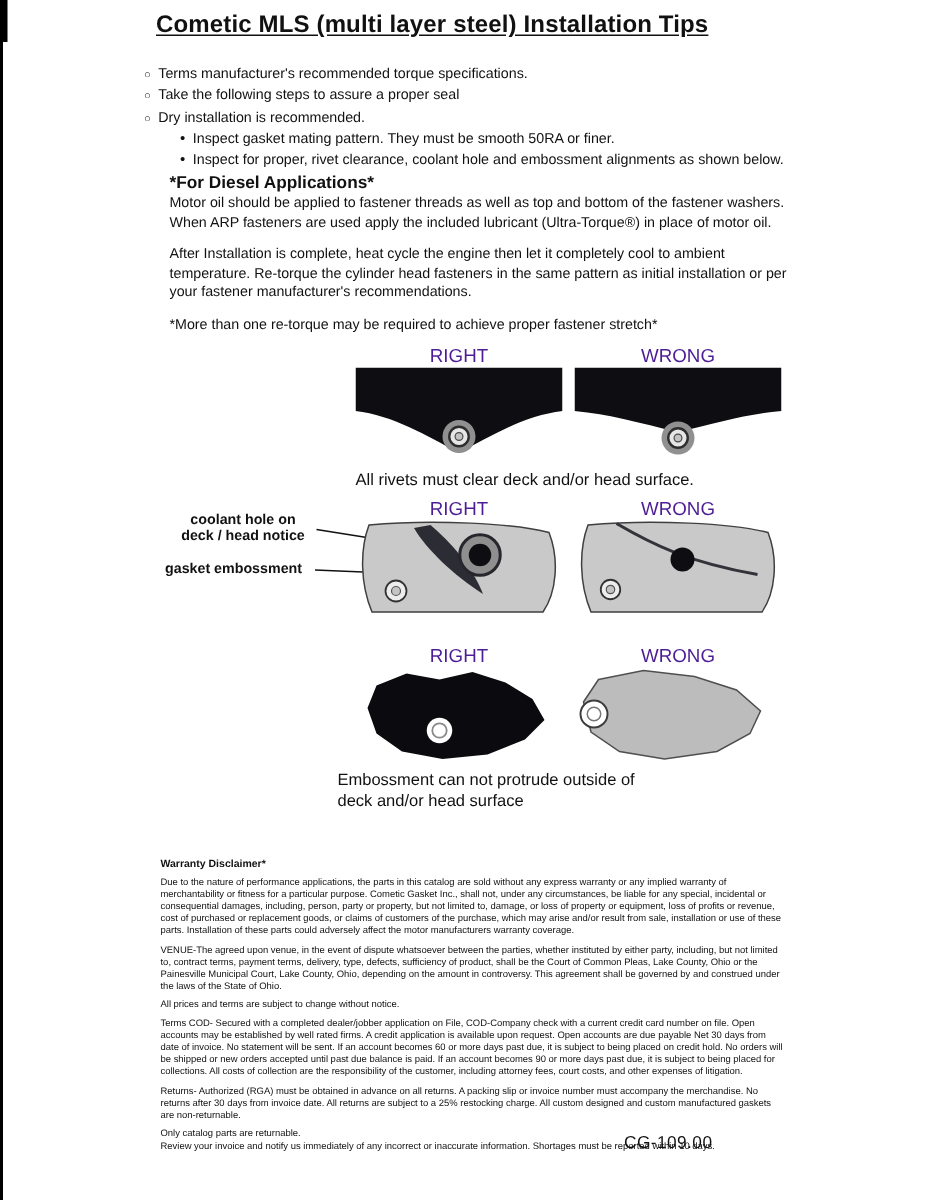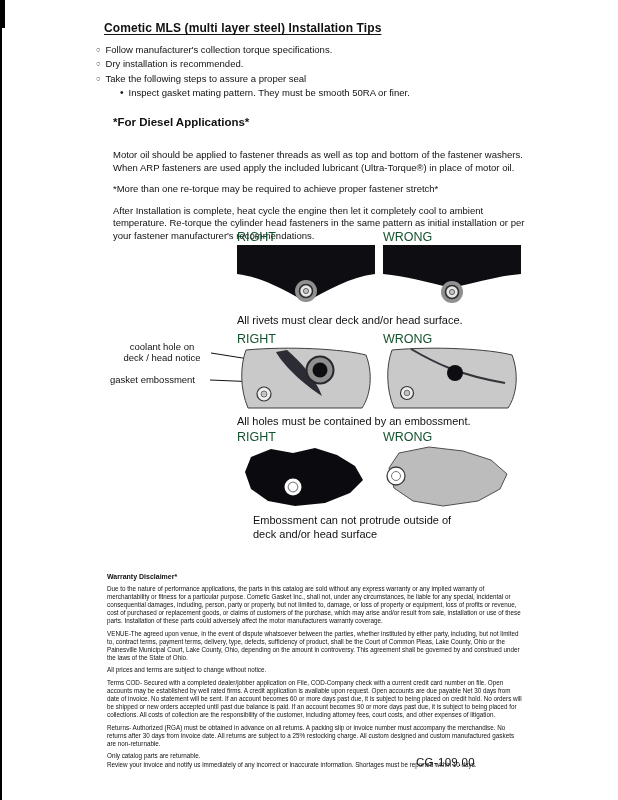--- a/index.html
+++ b/index.html
@@ -4,37 +4,37 @@
 <style>
   * { margin:0; padding:0; box-sizing:border-box; }
   html,body { background:#ffffff; }
   .page {
     position:relative; width:618px; height:800px; background:#ffffff;
     font-family:"Liberation Sans", sans-serif; color:#111; overflow:hidden;
   }
   .edge-line { position:absolute; left:0; top:0; width:2px; height:800px; background:#000; }
   .edge-block { position:absolute; left:0; top:0; width:5px; height:28px; background:#000; }
 
-  .title { position:absolute; left:104px; top:21px; font-size:12px; font-weight:bold;
+  .title { position:absolute; left:104px; top:8px; font-size:16px; font-weight:bold;
            text-decoration:underline; text-underline-offset:2px; letter-spacing:0.1px; }
 
   .bullets { position:absolute; left:96px; top:44px; width:435px; font-size:9.5px; line-height:1.2; }
   .bullet { display:flex; margin-bottom:3px; }
   .bullet::before { content:"○"; font-size:7.5px; line-height:11px; margin-right:5px; }
   .bullet.sub { margin-left:24px; margin-bottom:2px; }
   .bullet.sub::before { content:"•"; font-size:10px; line-height:11px; margin-right:5px; }
 
   .diesel { position:absolute; left:113px; top:116px; width:412px; }
-  .diesel .h { font-size:11.5px; font-weight:bold; margin-bottom:21px; }
+  .diesel .h { font-size:11.5px; font-weight:bold; margin-bottom:2px; }
   .diesel p { font-size:9.5px; line-height:1.32; margin-bottom:9px; }
 
-  .fig-label { position:absolute; width:138px; text-align:left; font-size:12.5px; color:#14532d; }
+  .fig-label { position:absolute; width:138px; text-align:center; font-size:12.5px; color:#4c1d95; }
   .panel { position:absolute; width:138px; line-height:0; }
   .caption { position:absolute; font-size:11px; line-height:1.25; }
-  .ann { position:absolute; font-size:9.5px; line-height:1.2; }
+  .ann { position:absolute; font-size:9.5px; line-height:1.2;font-weight:bold; }
   .ann.centered { text-align:center; }
   .leader { position:absolute; }
 
   .warranty { position:absolute; left:107px; top:573px; width:415px; }
   .warranty .h { font-size:7px; font-weight:bold; margin-bottom:5px; }
   .warranty p { font-size:6.3px; line-height:1.28; margin-bottom:4.5px; }
   .warranty p.tight { margin-bottom:0.5px; }
 
   .docnum { position:absolute; left:388px; top:756px; font-size:11.5px; letter-spacing:0.3px;padding-left:28px; }
 </style>
@@ -42,38 +42,41 @@
 <body>
 
 <div class="page">
   <div class="edge-line"></div>
   <div class="edge-block"></div>
 
   <div class="title">Cometic MLS (multi layer steel) Installation Tips</div>
 
   <div class="bullets">
     <div class="bullet">
-        <span>Follow manufacturer's collection torque specifications.</span>
+        <span>Terms manufacturer's recommended torque specifications.</span>
+      </div>
+    <div class="bullet">
+        <span>Take the following steps to assure a proper seal</span>
       </div>
     <div class="bullet">
         <span>Dry installation is recommended.</span>
       </div>
-    <div class="bullet">
-        <span>Take the following steps to assure a proper seal</span>
+    <div class="bullet sub">
+        <span>Inspect gasket mating pattern.  They must be smooth 50RA or finer.</span>
       </div>
     <div class="bullet sub">
-        <span>Inspect gasket mating pattern.  They must be smooth 50RA or finer.</span>
+        <span>Inspect for proper, rivet clearance, coolant hole and embossment alignments as shown below.</span>
       </div>
   </div>
 
   <div class="diesel">
     <div class="h">*For Diesel Applications*</div>
     <p>Motor oil should be applied to fastener threads as well as top and bottom of the fastener washers. When ARP fasteners are used apply the included lubricant (Ultra-Torque®) in place of motor oil.</p>
+    <p>After Installation is complete, heat cycle the engine then let it completely cool to ambient temperature. Re-torque the cylinder head fasteners in the same pattern as initial installation or per your fastener manufacturer's recommendations.</p>
     <p>*More than one re-torque may be required to achieve proper fastener stretch*</p>
-    <p>After Installation is complete, heat cycle the engine then let it completely cool to ambient temperature. Re-torque the cylinder head fasteners in the same pattern as initial installation or per your fastener manufacturer's recommendations.</p>
   </div>
 
   <div class="fig-label" style="left:237px; top:230px;">RIGHT</div>
   <div class="fig-label" style="left:383px; top:230px;">WRONG</div>
   <div class="panel" style="left:237px; top:245px;">
     <svg width="138" height="64" viewBox="0 0 138 64">
       <path d="M0,0 H138 V29 C113,32 91,45 69,57 C47,45 25,32 0,29 Z" fill="#0d0d12"></path>
       <circle cx="69" cy="46" r="11" fill="#909090"></circle>
       <circle cx="69" cy="46" r="6.5" fill="#e6e6e6" stroke="#2e2e2e" stroke-width="1.6"></circle>
       <circle cx="69" cy="46" r="2.6" fill="#c2c2c2" stroke="#4a4a4a" stroke-width="0.8"></circle>
@@ -114,39 +117,38 @@
   </div>
   <div class="panel" style="left:383px; top:347px;">
     <svg width="138" height="63" viewBox="0 0 138 63">
       <path d="M9,3 C52,-1 106,2 129,8 C136,26 134,48 125,61 L11,61 C3,42 3,19 9,3 Z" fill="#c9c9c9" stroke="#3f3f3f" stroke-width="1"></path>
       <path d="M28,2 C52,16 76,28 122,36" fill="none" stroke="#33333a" stroke-width="2"></path>
       <circle cx="72" cy="26" r="8" fill="#0e0e12"></circle>
       <circle cx="24" cy="46" r="6.5" fill="#ededed" stroke="#333" stroke-width="1.2"></circle>
       <circle cx="24" cy="46" r="2.8" fill="#c4c4c4" stroke="#555" stroke-width="0.8"></circle>
     </svg>
   </div>
-  <div class="caption" style="left:237px; top:415px;">All holes must be contained by an embossment.</div>
 
   <div class="fig-label" style="left:237px; top:430px;">RIGHT</div>
   <div class="fig-label" style="left:383px; top:430px;">WRONG</div>
   <div class="panel" style="left:237px; top:445px;">
     <svg width="138" height="64" viewBox="0 0 138 64">
       <path d="M14,12 L34,4 L56,8 L78,3 L100,10 L118,21 L126,35 L113,48 L88,58 L58,61 L31,56 L14,44 L8,27 Z" fill="#0b0b0f"></path>
       <circle cx="56" cy="42" r="8.5" fill="#ffffff"></circle>
       <circle cx="56" cy="42" r="4.8" fill="none" stroke="#8a8a8a" stroke-width="1.2"></circle>
     </svg>
   </div>
   <div class="panel" style="left:383px; top:445px;">
     <svg width="138" height="64" viewBox="0 0 138 64">
       <path d="M16,8 L46,2 L80,6 L108,15 L124,29 L117,44 L95,56 L60,61 L30,56 L11,43 L6,23 Z" fill="#bcbcbc" stroke="#4f4f4f" stroke-width="1"></path>
       <circle cx="13" cy="31" r="9" fill="#ffffff" stroke="#3c3c3c" stroke-width="1.3"></circle>
       <circle cx="13" cy="31" r="4.5" fill="none" stroke="#777" stroke-width="1"></circle>
     </svg>
   </div>
-  <div class="caption" style="left:253px; top:514px; width:212px;">Embossment can not protrude outside of deck and/or head surface</div>
+  <div class="caption" style="left:225px; top:514px; width:212px;">Embossment can not protrude outside of deck and/or head surface</div>
 
   <div class="warranty">
     <div class="h">Warranty Disclaimer*</div>
     <p>Due to the nature of performance applications, the parts in this catalog are sold without any express warranty or any implied warranty of merchantability or fitness for a particular purpose.  Cometic Gasket Inc., shall not, under any circumstances, be liable for any special, incidental or consequential damages, including, person, party or property, but not limited to, damage, or loss of property or equipment, loss of profits or revenue, cost of purchased or replacement goods, or claims of customers of the purchase, which may arise and/or result from sale, installation or use of these parts.  Installation of these parts could adversely affect the motor manufacturers warranty coverage.</p>
     <p>VENUE-The agreed upon venue, in the event of dispute whatsoever between the parties, whether instituted by either party, including, but not limited to, contract terms, payment terms, delivery, type, defects, sufficiency of product, shall be the Court of Common Pleas, Lake County, Ohio or the Painesville Municipal Court, Lake County, Ohio, depending on the amount in controversy.  This agreement shall be governed by and construed under the laws of the State of Ohio.</p>
     <p>All prices and terms are subject to change without notice.</p>
     <p>Terms COD- Secured with a completed dealer/jobber application on File, COD-Company check with a current credit card number on file.  Open accounts may be established by well rated firms.  A credit application is available upon request.  Open accounts are due payable Net 30 days from date of invoice.  No statement will be sent.  If an account becomes 60 or more days past due, it is subject to being placed on credit hold.  No orders will be shipped or new orders accepted until past due balance is paid.  If an account becomes 90 or more days past due, it is subject to being placed for collections.  All costs of collection are the responsibility of the customer, including attorney fees, court costs, and other expenses of litigation.</p>
     <p>Returns- Authorized (RGA) must be obtained in advance on all returns.  A packing slip or invoice number must accompany the merchandise.  No returns after 30 days from invoice date.  All returns are subject to a 25% restocking charge.  All custom designed and custom manufactured gaskets are non-returnable.</p>
     <p class="tight">Only catalog parts are returnable.</p>
     <p class="tight">Review your invoice and notify us immediately of any incorrect or inaccurate information.  Shortages must be reported within 10 days.</p>

